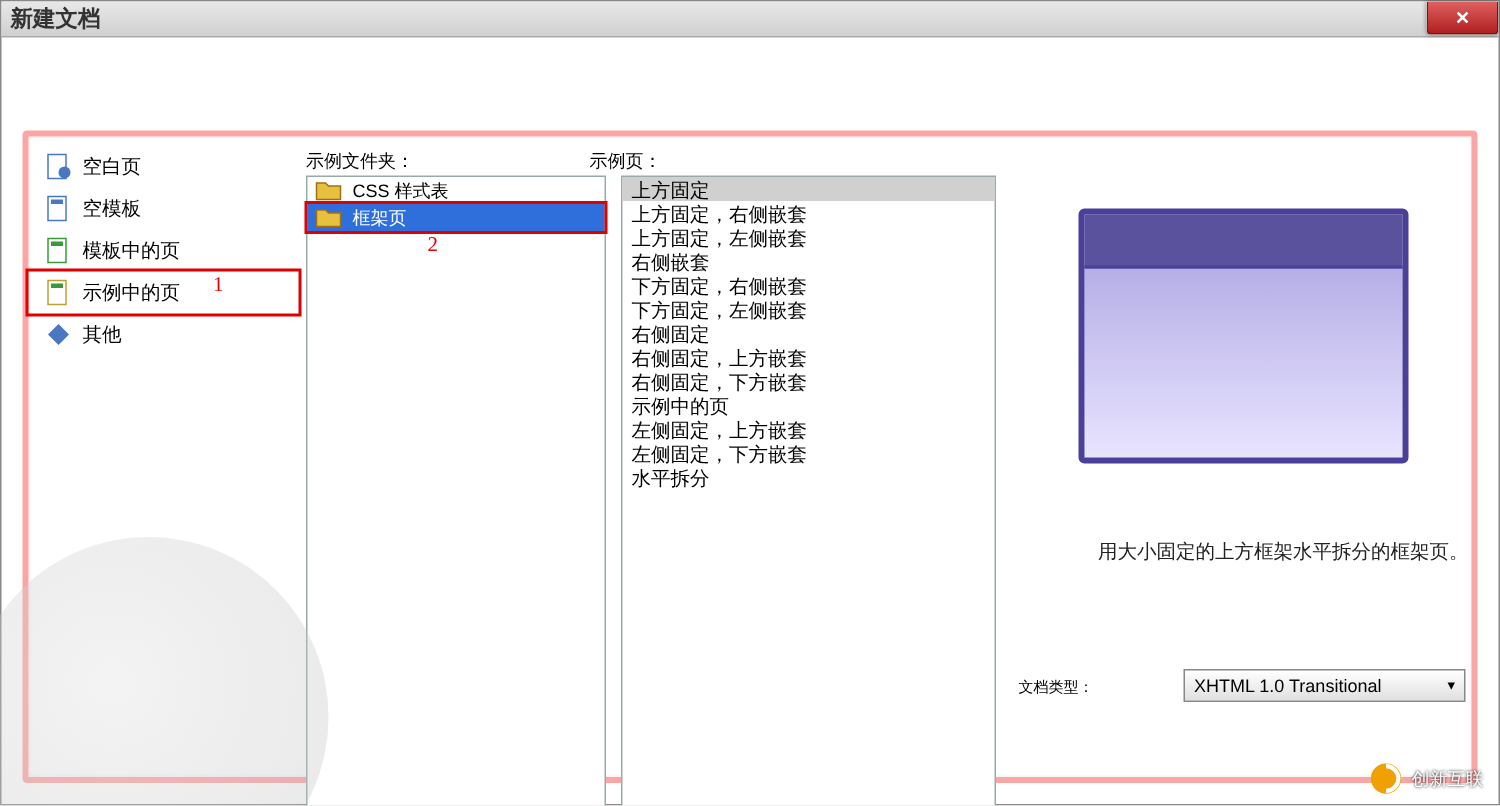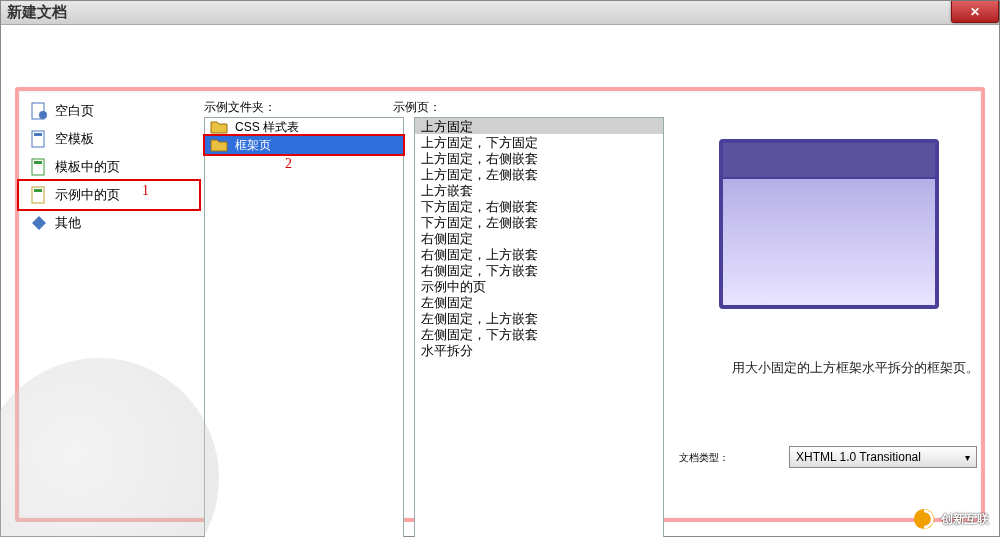--- a/index.html
+++ b/index.html
@@ -105,21 +105,21 @@
     position: absolute; left: -40px; bottom: -80px; width: 240px; height: 240px;
     border-radius: 50%;
     background: radial-gradient(circle at 40% 40%, #ddd, #bbb);
     opacity: .35;
   }
 
   
   .brand {
     position: absolute; right: 10px; bottom: 6px;
     display: flex; align-items: center; gap: 6px;
-    color: #fff; font-weight: bold; font-size: 14px;
+    color: #fff; font-weight: normal; font-size: 14px;
     text-shadow: 0 0 2px #000;
   }
   .brand-icon {
     width: 22px; height: 22px;
   }
 </style>
 </head>
 <body>
 
 <div class="dialog">
@@ -205,31 +205,29 @@
           </span>
           <span>框架页</span>
         </div>
         <div class="folder-box-outline"></div>
         <span class="folder-annot">2</span>
       </div>
 
       <div class="col-label page-label">示例页：</div>
       <div class="page-box">
         <div class="page-row sel">上方固定</div>
-        <div class="page-row">上方固定，下方固定</div>
         <div class="page-row">上方固定，右侧嵌套</div>
         <div class="page-row">上方固定，左侧嵌套</div>
-        <div class="page-row">上方嵌套</div>
+        <div class="page-row">右侧嵌套</div>
         <div class="page-row">下方固定，右侧嵌套</div>
         <div class="page-row">下方固定，左侧嵌套</div>
         <div class="page-row">右侧固定</div>
         <div class="page-row">右侧固定，上方嵌套</div>
         <div class="page-row">右侧固定，下方嵌套</div>
         <div class="page-row">示例中的页</div>
-        <div class="page-row">左侧固定</div>
         <div class="page-row">左侧固定，上方嵌套</div>
         <div class="page-row">左侧固定，下方嵌套</div>
         <div class="page-row">水平拆分</div>
       </div>
 
       <div class="preview">
         <div class="preview-top"></div>
       </div>
       <div class="preview-desc">用大小固定的上方框架水平拆分的框架页。</div>
 

